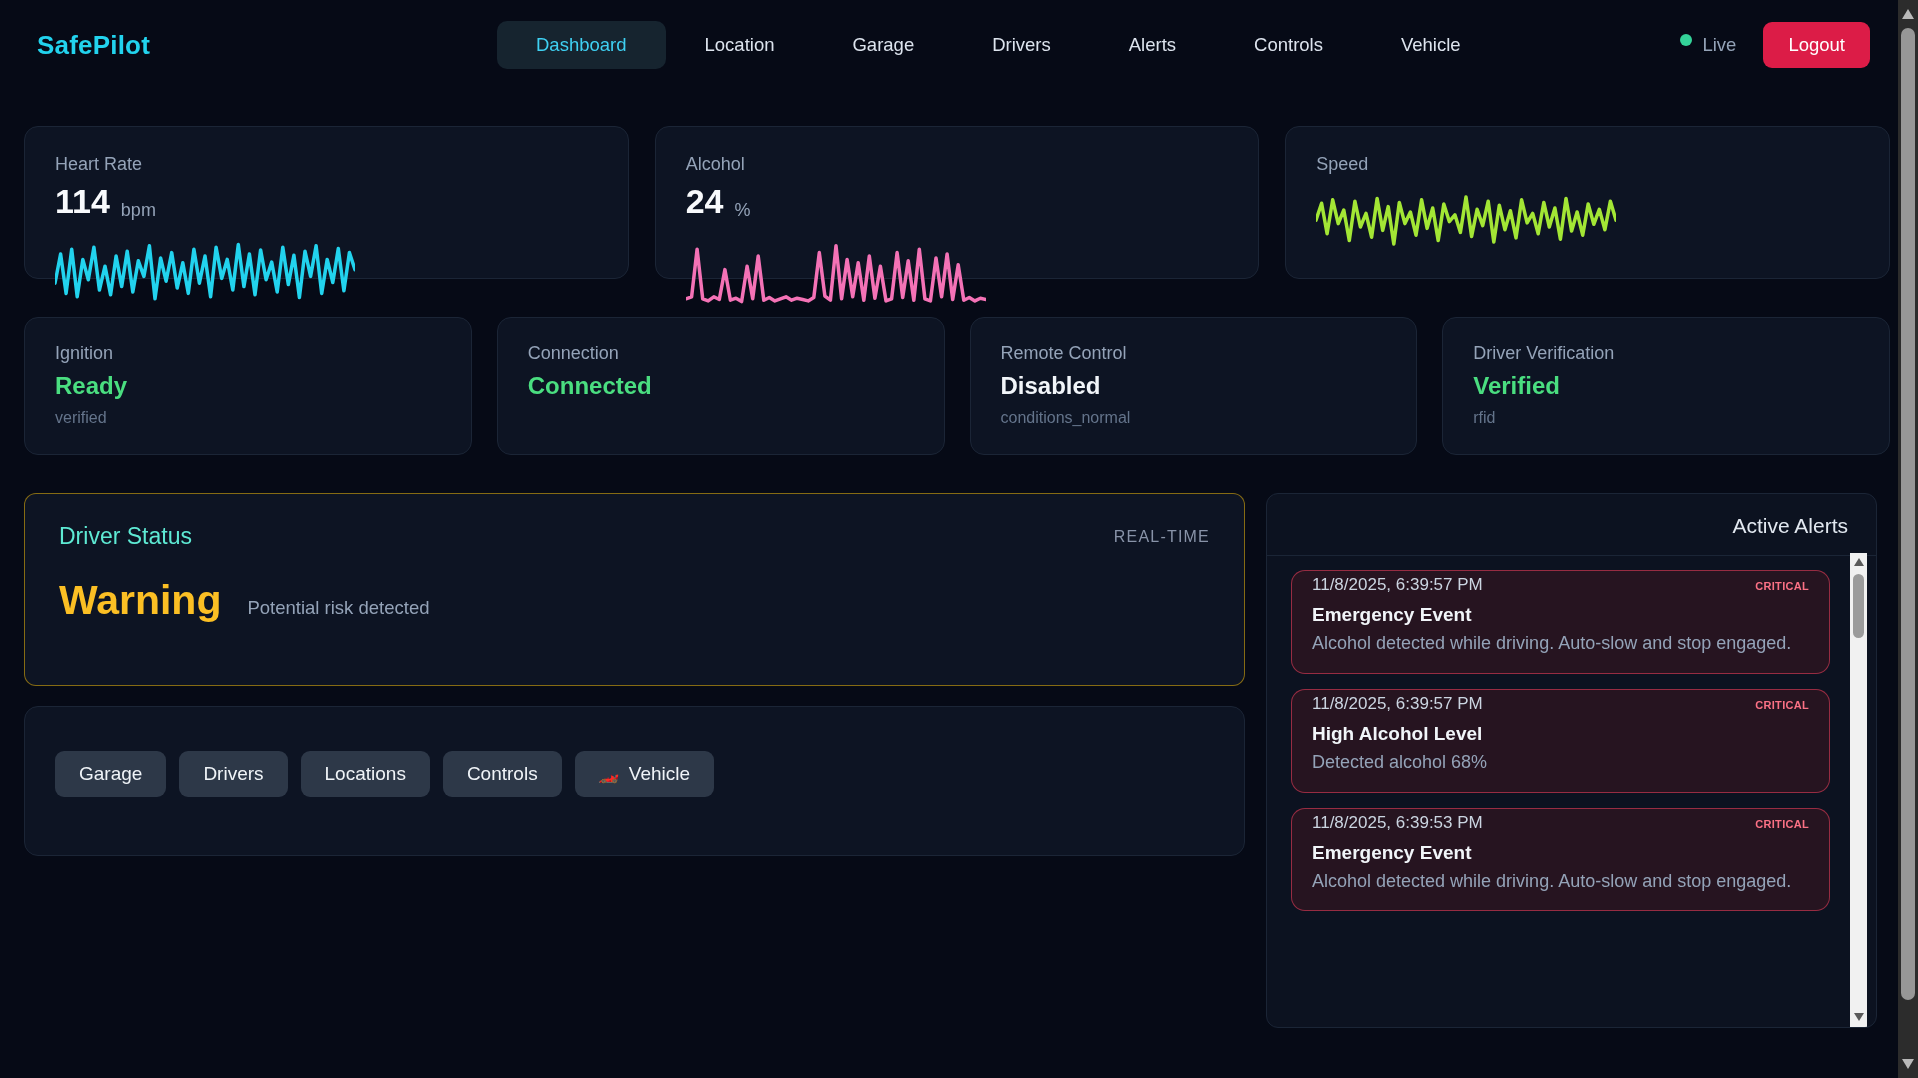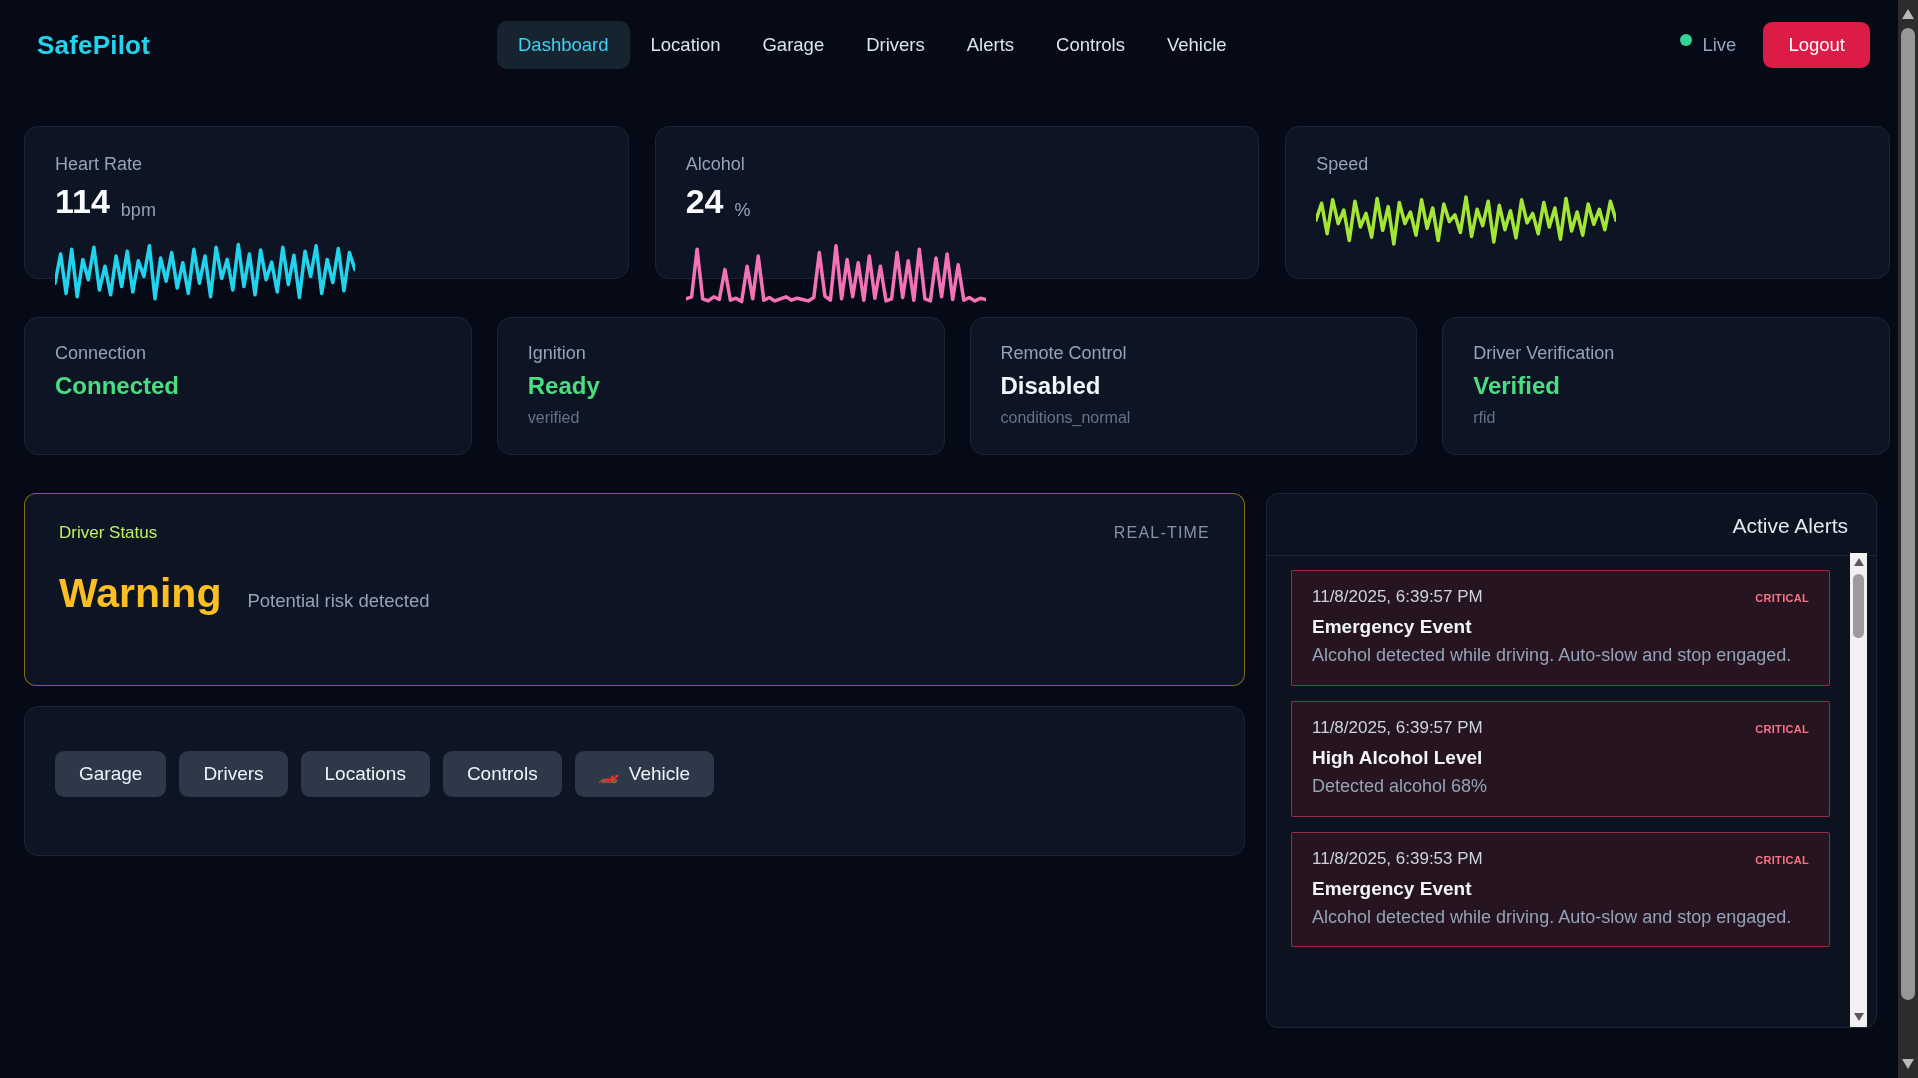--- a/index.html
+++ b/index.html
@@ -12,21 +12,21 @@
   }
 
   
   .header { position:relative; height:89px; }
   .logo {
     position:absolute; left:37px; top:50%; transform:translateY(-50%);
     font-size:26px; font-weight:700; color:#22d3ee; letter-spacing:.2px;
   }
   .nav { position:absolute; left:497px; top:50%; transform:translateY(-50%); display:flex; align-items:center; }
   .nav-item {
-    padding:13px 21px; font-size:18.5px; color:#dde4ee; border-radius:10px;
+    padding:13px 39px; font-size:18.5px; color:#dde4ee; border-radius:10px;
     cursor:pointer; white-space:nowrap; background:transparent; border:none;
     font-family:inherit;
   }
   .nav-item.active { background:#16242f; color:#3fd0f2; }
   .header-right { position:absolute; right:48px; top:50%; transform:translateY(-50%); display:flex; align-items:center; gap:27px; }
   .live-wrap { display:flex; align-items:flex-start; gap:10px; }
   .live-dot { width:12px; height:12px; border-radius:50%; background:#34d399; }
   .live-label { font-size:18.5px; color:#94a3b8; }
   .logout-btn {
     background:#dc1c47; color:#ffffff; font-size:18.5px; font-weight:500;
@@ -63,21 +63,21 @@
   .bottom-grid {
     margin:38px 28px 0 24px; display:grid; grid-template-columns:1221px 611px; gap:21px;
     align-items:start;
   }
 
   .driver-card {
     height:193px; padding:29px 34px;
     border:1px solid rgba(234,179,8,0.55); border-radius:12px; background:#0d1423;
   }
   .driver-head { display:flex; justify-content:space-between; align-items:center; }
-  .driver-title { font-size:17px; color:#bef264; }
+  .driver-title { font-size:23px; color:#5eead4; }
   .driver-badge { font-size:16px; color:#8893a8; letter-spacing:1.2px; }
   .driver-value-row { margin-top:27px; display:flex; align-items:baseline; gap:26px; }
   .driver-value { font-size:41px; font-weight:700; color:#fbbf24; }
   .driver-desc { font-size:18.5px; color:#94a3b8; }
 
   .shortcuts-card { height:150px; margin-top:20px; padding:25px 30px; }
   .shortcuts-title { font-size:21px; color:#e2e8f0; }
   .shortcuts-row { margin-top:19px; display:flex; gap:13px; }
   .shortcut-btn {
     background:#2d3848; border:none; border-radius:9px; padding:12px 24px;
@@ -91,22 +91,22 @@
     position:relative; height:535px; overflow:hidden;
     background:#0c1220; border:1px solid #1b2536; border-radius:12px;
   }
   .alerts-title { padding:20px 28px 17px; font-size:21px; color:#e2e8f0;text-align:right; }
   .alerts-divider { border-bottom:1px solid #1b2536; }
   .alerts-list {
     position:absolute; left:0; right:0; top:59px; bottom:0;
     padding:17px 46px 0 24px; overflow:hidden;
   }
   .alert-card {
-    border:1px solid rgba(244,63,94,0.55); background:#261420; border-radius:2px;
-    padding:16px 20px 17px; margin-bottom:15px;
+    border:1px solid rgba(244,63,94,0.55); background:#261420; border-radius:14px;
+    padding:4px 20px 17px; margin-bottom:15px;
   }
   .alert-top { display:flex; justify-content:space-between; align-items:baseline; }
   .alert-time { font-size:17px; color:#cbd5e1; }
   .alert-sev { font-size:11px; font-weight:700; color:#fb7185; letter-spacing:.3px; }
   .alert-title { margin-top:9px; font-size:19px; font-weight:700; color:#f1f5f9; }
   .alert-msg { margin-top:5px; font-size:18px; color:#94a3b8; line-height:1.38; }
 
   
   .inner-scrollbar {
     position:absolute; top:59px; bottom:0; right:9px; width:17px;
@@ -198,28 +198,28 @@
     <div class="metric-label">Speed</div>
     <svg class="sparkline" width="300" height="76" viewBox="0 0 300 76">
         <polyline points="0.0,31.2 5.6,14.2 11.1,44.8 16.7,10.8 22.2,34.6 27.8,21.0 33.3,51.6 38.9,12.2 44.4,38.0 50.0,24.4 55.6,48.2 61.1,9.4 66.7,41.4 72.2,17.6 77.8,55.0 83.3,13.5 88.9,34.6 94.4,23.0 100.0,46.2 105.6,10.8 111.1,39.4 116.7,19.0 122.2,51.6 127.8,14.9 133.3,32.6 138.9,25.8 144.4,43.4 150.0,8.1 155.6,47.5 161.1,20.3 166.7,36.6 172.2,12.2 177.8,53.0 183.3,16.2 188.9,40.7 194.4,21.7 200.0,48.9 205.6,10.8 211.1,33.9 216.7,24.4 222.2,44.8 227.8,13.5 233.3,38.0 238.9,19.0 244.4,50.2 250.0,9.4 255.6,42.1 261.1,23.0 266.7,46.2 272.2,14.9 277.8,35.3 283.3,20.3 288.9,40.7 294.4,12.2 300.0,31.2" fill="none" stroke="#a3e635" stroke-width="3.5" stroke-linejoin="round" stroke-linecap="round"></polyline>
       </svg>
   </div>
 </div>
 
 <div class="status-grid">
 
   <div class="card status-card">
-    <div class="status-label">Connection</div>
-    <div class="status-value good">Connected</div>
-  </div>
-
-  <div class="card status-card">
     <div class="status-label">Ignition</div>
     <div class="status-value good">Ready</div>
     <div class="status-sub">verified</div>
+  </div>
+
+  <div class="card status-card">
+    <div class="status-label">Connection</div>
+    <div class="status-value good">Connected</div>
   </div>
 
   <div class="card status-card">
     <div class="status-label">Remote Control</div>
     <div class="status-value">Disabled</div>
     <div class="status-sub">conditions_normal</div>
   </div>
 
   <div class="card status-card">
     <div class="status-label">Driver Verification</div>

